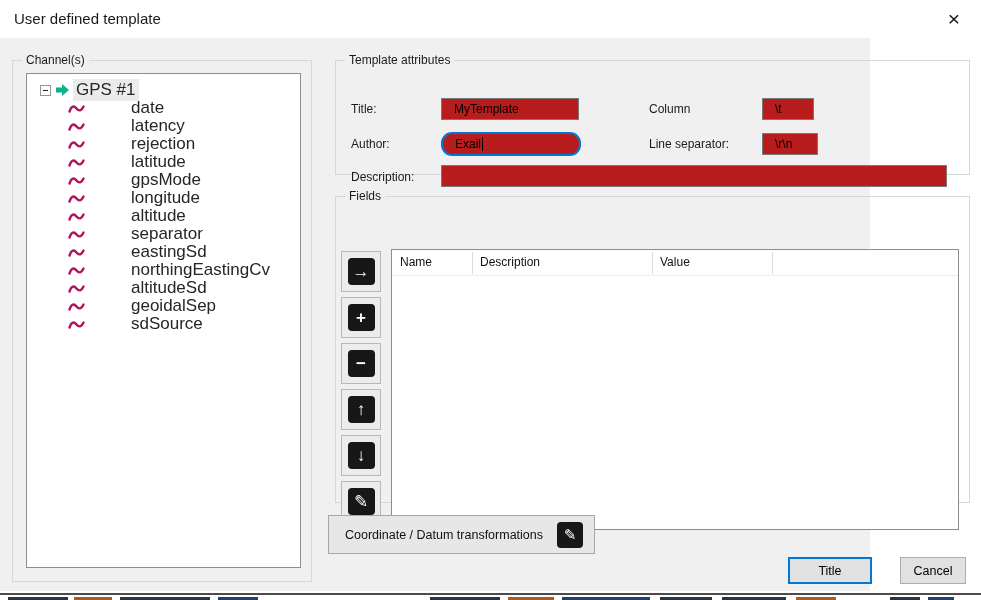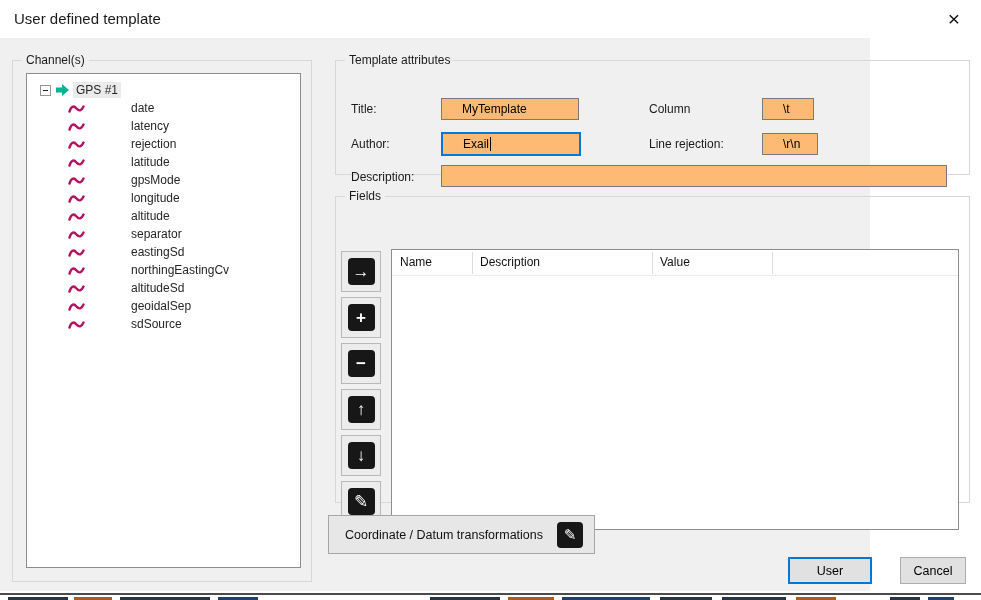--- a/index.html
+++ b/index.html
@@ -15,34 +15,34 @@
   .close { position:absolute; right:12px; top:4px; width:30px; height:30px; font-size:21px; font-weight:300;
            display:flex; align-items:center; justify-content:center; color:#111; cursor:pointer; }
 
   .body { position:absolute; left:0; top:38px; width:870px; height:553px; background:#f0f0f0; }
 
   .group { position:absolute; border:1px solid #d7d7d7; }
   .group-label { position:absolute; top:-8px; left:9px; background:#f0f0f0; padding:0 4px; font-size:12px; color:#1a1a1a; white-space:nowrap; }
 
   .channels-group { left:12px; top:22px; width:300px; height:522px; }
   .tree-box { position:absolute; left:13px; top:12px; width:275px; height:495px; background:#fff; border:1px solid #8a8d92; overflow:hidden; }
-  .tree-row { position:relative; height:18px; display:flex; align-items:center; font-size:12px; color:#262626; }
+  .tree-row { position:relative; height:18px; display:flex; align-items:center; font-size:17px; color:#262626; }
   .tree-root { padding-left:13px; margin-top:7px; }
   .expander { width:11px; height:11px; border:1px solid #969696; background:#fff; position:relative; flex:0 0 11px; }
   .expander::after { content:""; position:absolute; left:2px; right:2px; top:4px; height:1px; background:#222; }
   .green-arrow { margin-left:4px; width:15px; height:14px; flex:0 0 15px; display:flex; align-items:center; }
   .root-label { margin-left:3px; background:#ebebeb; padding:1px 3px; }
   .tree-child { padding-left:41px;gap:42px; }
   .wave-icon { width:18px; height:12px; flex:0 0 18px; display:flex; align-items:center; }
   .child-label { margin-left:3px; }
 
   .attrs-group { left:335px; top:22px; width:635px; height:115px; }
   .fields-group { left:335px; top:158px; width:635px; height:307px; }
   .flabel { position:absolute; font-size:12px; color:#1a1a1a; white-space:nowrap; }
-  .tbox { position:absolute; background:#fdba74; border:1px solid #7a7a7a; font-size:12px; display:flex; align-items:center; padding:0 20px; color:#000; }
+  .tbox { position:absolute; background:#b91c1c; border:1px solid #7a7a7a; font-size:12px; display:flex; align-items:center; padding:0 12px; color:#000; }
   .tbox.focused { border:2px solid #0078d7; }
   .caret { display:inline-block; width:1px; height:14px; background:#000; margin-left:1px; }
 
   .tool-btn { position:absolute; left:5px; width:40px; height:41px; background:#ececec; border:1px solid #b8b8b8;
               display:flex; align-items:center; justify-content:center; cursor:pointer; }
   .icon-black { width:27px; height:27px; background:#171717; border-radius:4px; color:#fff;
                 display:flex; align-items:center; justify-content:center; font-size:17px; font-weight:bold; line-height:1; }
 
   .fields-table { position:absolute; left:55px; top:52px; width:568px; height:281px; background:#fff; border:1px solid #8a8d92; }
   .thead { position:relative; width:100%; height:26px; border-bottom:1px solid #ececec; }
@@ -205,26 +205,26 @@
       <div class="tbox" style="left:105px; top:37px; width:138px; height:22px;">
         <span>MyTemplate</span>
       </div>
 
       <span class="flabel" style="left:313px; top:41px;">Column</span>
       <div class="tbox" style="left:426px; top:37px; width:52px; height:22px;">
         <span>\t</span>
       </div>
 
       <span class="flabel" style="left:15px; top:76px;">Author:</span>
-      <div class="tbox focused" style="left:105px; top:71px; width:140px; height:24px;">
+      <div class="tbox focused" style="left:105px; top:71px; width:140px; height:24px;border-radius:11px;">
         <span>Exail</span>
           <span class="caret"></span>
       </div>
 
-      <span class="flabel" style="left:313px; top:76px;">Line rejection:</span>
+      <span class="flabel" style="left:313px; top:76px;">Line separator:</span>
       <div class="tbox" style="left:426px; top:72px; width:56px; height:22px;">
         <span>\r\n</span>
       </div>
 
       <span class="flabel" style="left:15px; top:109px;">Description:</span>
       <div class="tbox" style="left:105px; top:104px; width:506px; height:22px;">
         <span></span>
       </div>
     </div>
 
@@ -261,21 +261,21 @@
         </div>
       </div>
     </div>
 
     <div class="coord-btn">
       <span>Coordinate / Datum transformations</span>
       <span class="icon-black">✎</span>
     </div>
 
     <div class="btn save-btn">
-        <span>User</span>
+        <span>Title</span>
       </div>
     <div class="btn cancel-btn">
         <span>Cancel</span>
       </div>
   </div>
 
   <div class="bottom-strip">
     <div class="strip-line"></div>
     <div class="dash" style="left:8px;width:60px;background:#2a3542;"></div>
     <div class="dash" style="left:74px;width:38px;background:#b05a1c;"></div>

